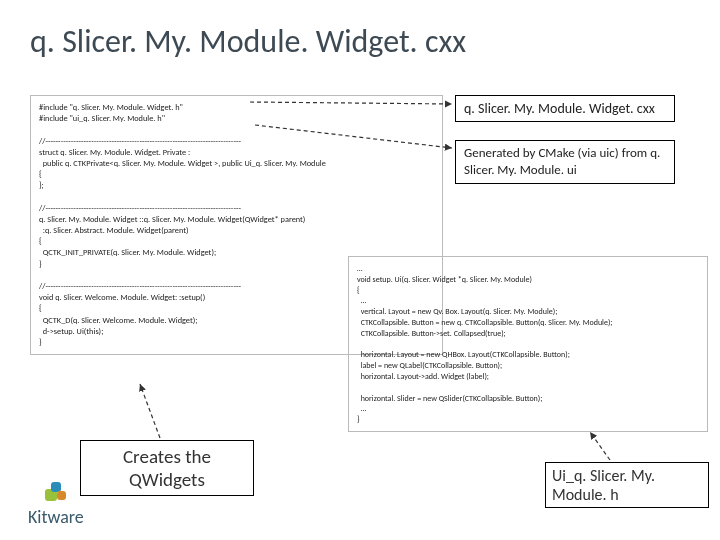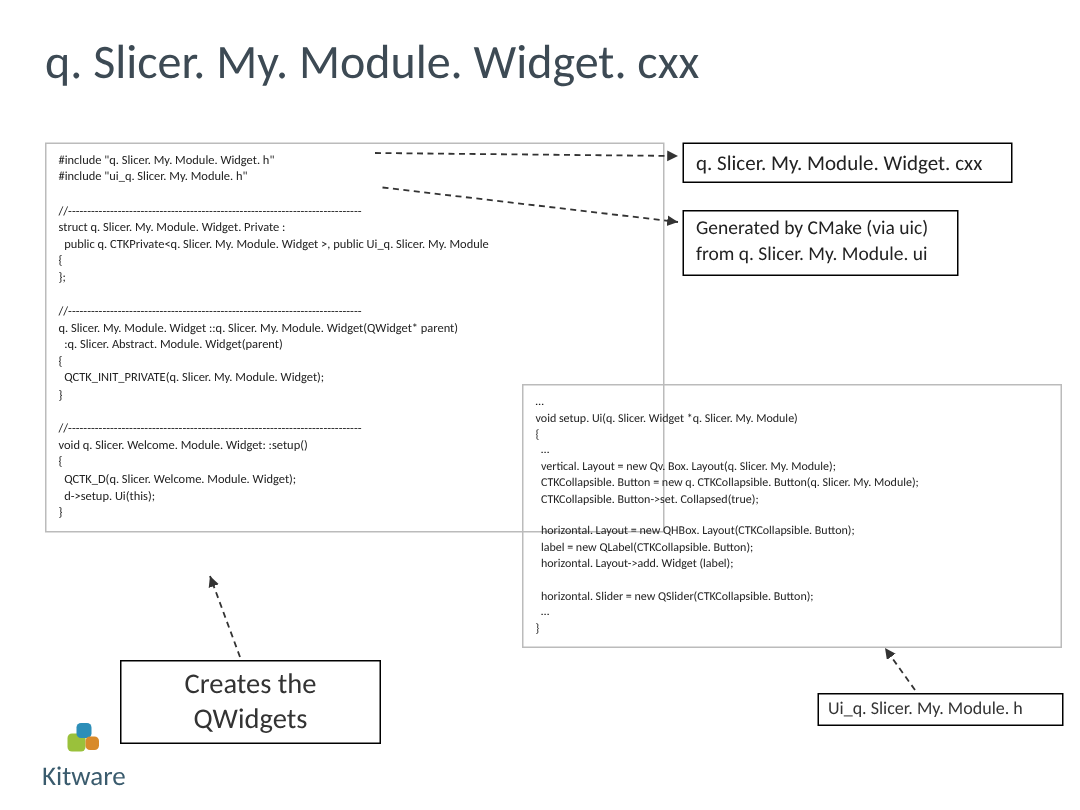--- a/index.html
+++ b/index.html
@@ -36,21 +36,21 @@
   .side-box {
     border: 1.5px solid #000;
     background: #fff;
     position: absolute;
     font-size: 13px;
     padding: 4px 8px;
     color: #222;
     box-sizing: border-box;
   }
   .side-a { left: 455px; top: 95px; width: 220px; font-size: 14px; }
-  .side-b { left: 455px; top: 140px; width: 184px; font-size: 13px; line-height:1.3;}
+  .side-b { left: 455px; top: 140px; width: 220px; font-size: 13px; line-height:1.3;}
   .callout-c {
     border: 1.5px solid #000; background:#fff; position:absolute;
     left: 80px; top: 440px; width: 160px; text-align:center;
     font-size: 19px; padding: 4px 6px;
   }
   .code2 {
     position: absolute;
     left: 348px;
     top: 256px;
     width: 342px;
@@ -58,21 +58,21 @@
     font-family: Calibri, Arial, sans-serif;
     font-size: 8px;
     line-height: 1.35;
     padding: 6px 8px;
     white-space: pre-wrap;
     color: #222;
   }
   .callout-d {
     border: 1.5px solid #000; background:#fff; position:absolute;
     left: 545px; top: 462px; width: 150px; text-align:left;
-    font-size: 12px; padding: 3px 6px;
+    font-size: 16px; padding: 3px 6px;
   }
   .kw-logo {
     position: absolute; left: 28px; bottom: 12px;
     display: flex; align-items: center; gap: 5px;
     font-size: 18px; color: #3a5b6d; font-weight: 400; flex-direction: column;
   }
   .kw-glyph {
     width: 22px; height: 22px; position: relative;
   }
   .kw-glyph span{position:absolute;border-radius:3px;}

